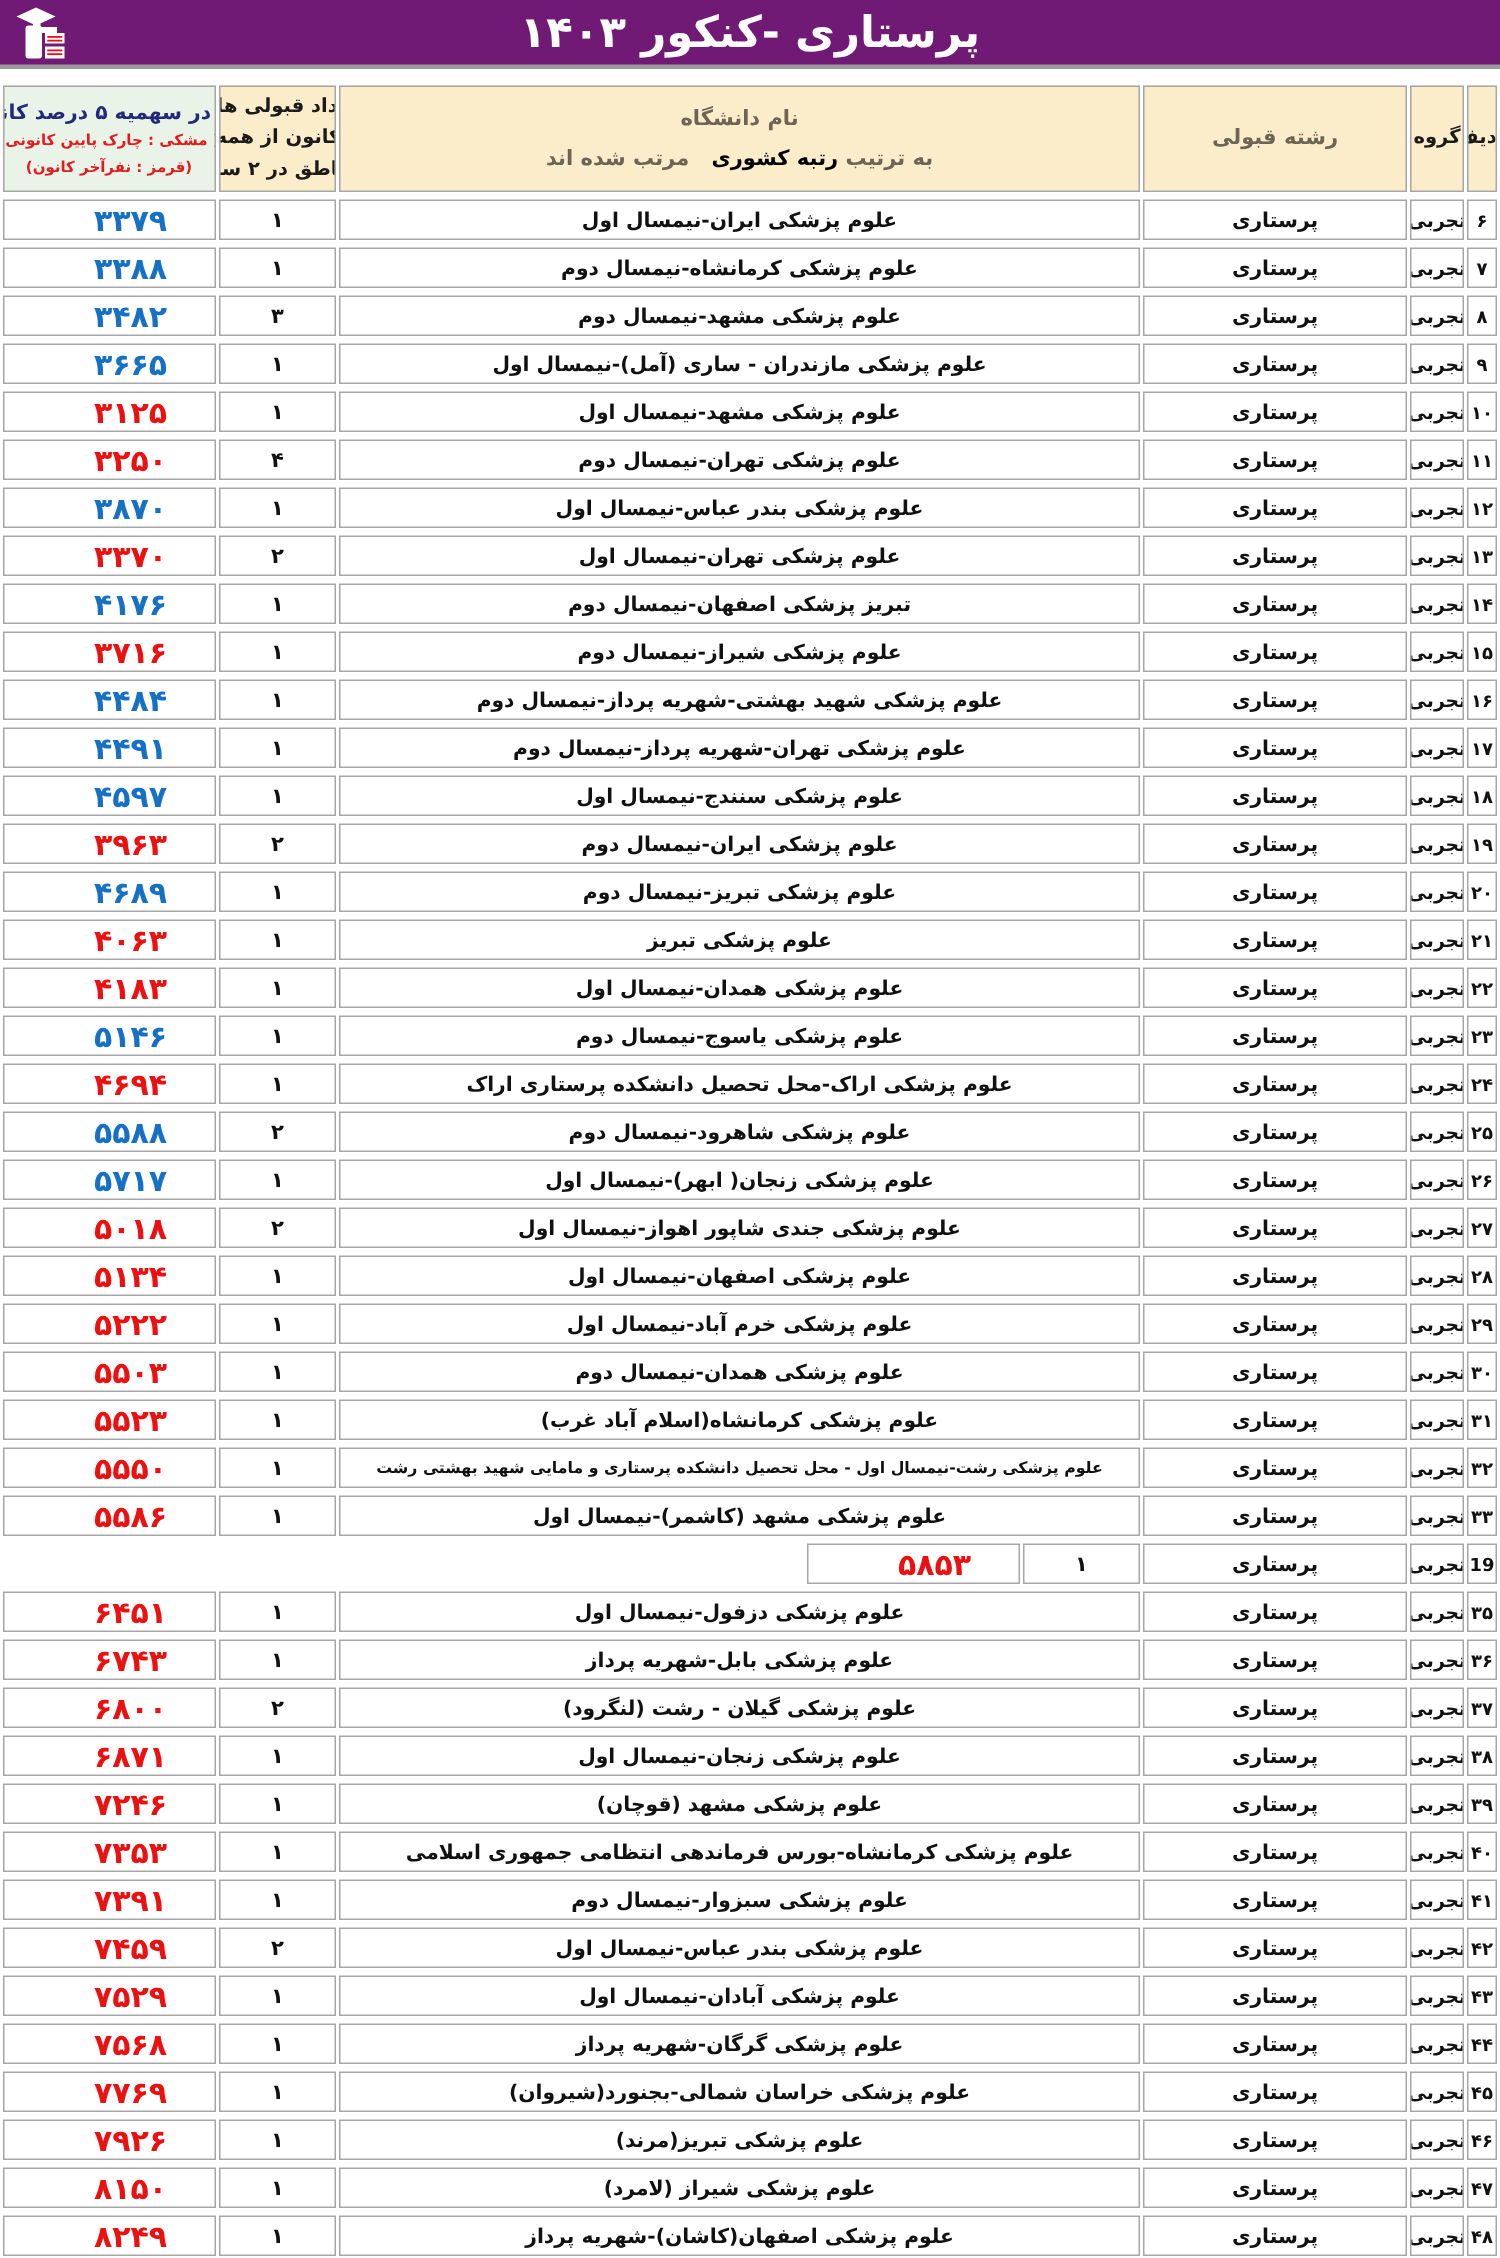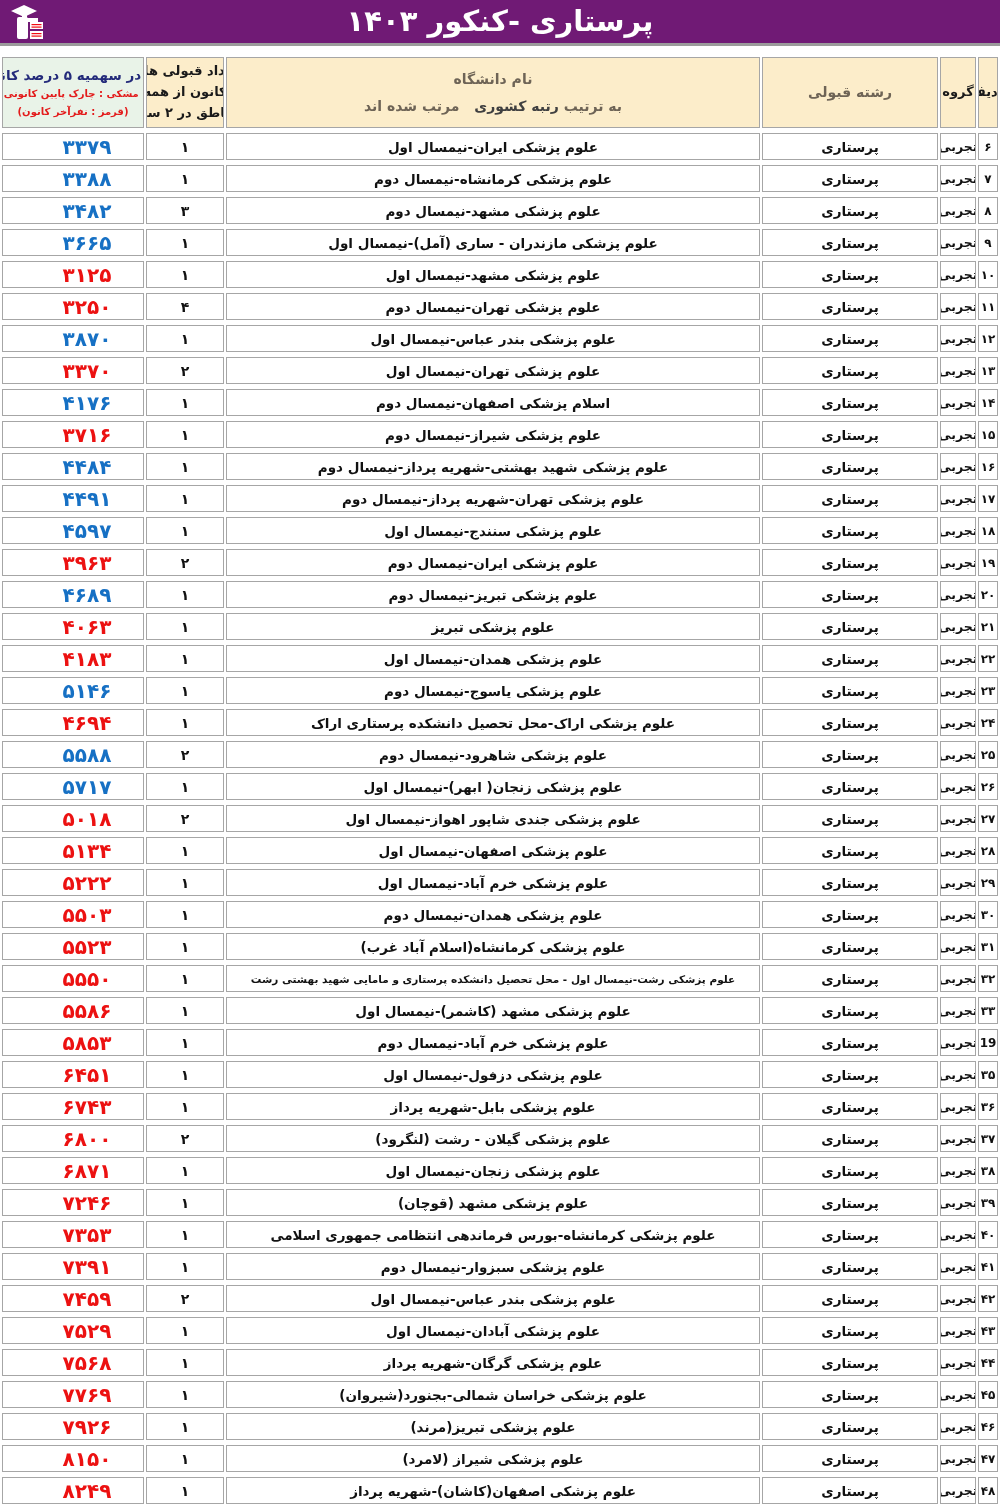--- a/index.html
+++ b/index.html
@@ -32,21 +32,21 @@
   .col-radif{width:20px;}
   .col-goruh{width:36px;}
   .col-reshte{width:176px;}
   .col-univ{flex:1;}
   .col-count{width:78px;}
   .col-rank{width:142px;}
   .header-row .cell{background:#fcedca;}
   .header-row .col-rank{background:#e9f3e8;}
   .h-black{font-weight:bold;font-size:13px;color:#1a1a1a;line-height:1.6;}
   .h-gray{font-weight:bold;font-size:14px;color:#6e6456;line-height:1.9;}
-  .h-red{color:#404040;margin-left:10px;}
+  .h-red{color:#000000;margin-left:10px;}
   .rank-h-title{color:#232a7a;font-weight:bold;font-size:13.5px;line-height:1.5;}
   .rank-h-sub{color:#e31b1b;font-weight:bold;font-size:10px;line-height:1.75;}
   .radif-text{font-weight:bold;font-size:12px;color:#111;}
   .goruh-text{font-weight:bold;font-size:12.5px;color:#111;}
   .reshte-text{font-weight:bold;font-size:13.5px;color:#111;}
   .univ-text{font-weight:bold;font-size:13.5px;color:#111;}
   .univ-text.small{font-size:10.5px;}
   .count-text{font-weight:bold;font-size:14px;color:#111;}
   .rank-text{font-weight:bold;font-size:20px;margin-left:28px;}
   .rank-blue{color:#1670c4;}
@@ -264,21 +264,21 @@
         <div class="cell col-radif">
           <span class="radif-text">۱۴</span>
         </div>
         <div class="cell col-goruh">
           <span class="goruh-text">تجربی</span>
         </div>
         <div class="cell col-reshte">
           <span class="reshte-text">پرستاری</span>
         </div>
         <div class="cell col-univ">
-          <span class="univ-text">اسلام پزشکی اصفهان-نیمسال دوم</span>
+          <span class="univ-text">تبریز پزشکی اصفهان-نیمسال دوم</span>
         </div>
         <div class="cell col-count">
           <span class="count-text">۱</span>
         </div>
         <div class="cell col-rank">
           <span class="rank-text rank-blue">۴۱۷۶</span>
         </div>
       </div>
       <div class="row data-row">
         <div class="cell col-radif">
@@ -662,23 +662,20 @@
       </div>
       <div class="row data-row">
         <div class="cell col-radif">
           <span class="radif-text">19</span>
         </div>
         <div class="cell col-goruh">
           <span class="goruh-text">تجربی</span>
         </div>
         <div class="cell col-reshte">
           <span class="reshte-text">پرستاری</span>
-        </div>
-        <div class="cell col-univ">
-          <span class="univ-text">علوم پزشکی خرم آباد-نیمسال دوم</span>
         </div>
         <div class="cell col-count">
           <span class="count-text">۱</span>
         </div>
         <div class="cell col-rank">
           <span class="rank-text rank-red">۵۸۵۳</span>
         </div>
       </div>
       <div class="row data-row">
         <div class="cell col-radif">

